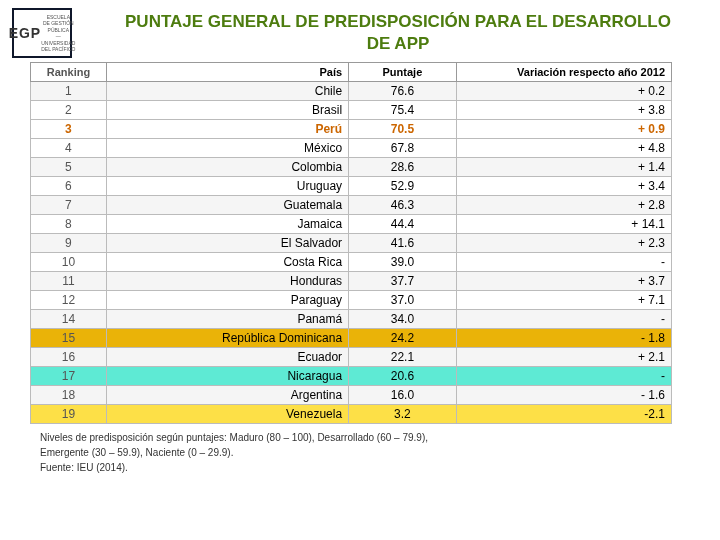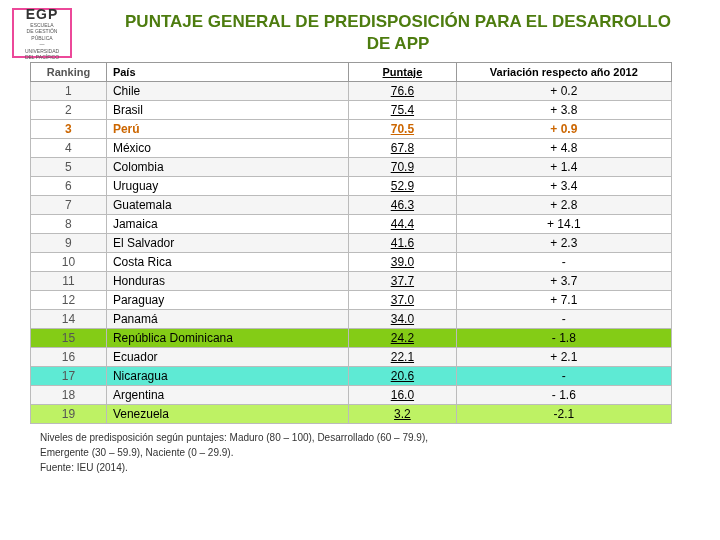--- a/index.html
+++ b/index.html
@@ -12,23 +12,23 @@
       overflow: hidden;
     }
     .header {
       display: flex;
       align-items: center;
       padding: 8px 12px 4px 12px;
     }
     .logo-box {
       width: 60px;
       height: 50px;
-      border: 2px solid #ec4899;
+      border: 2px solid #0f172a;
       display: flex;
-      flex-direction: column;
+      flex-direction: row;
       align-items: center;
       justify-content: center;
       margin-right: 16px;
       flex-shrink: 0;
     }
     .logo-egp {
       font-size: 14px;
       font-weight: bold;
       color: #333;
       letter-spacing: 1px;
@@ -79,23 +79,23 @@
     table.ranking-table tbody tr.peru-row td {
       color: #cc6600;
       font-weight: bold;
     }
     table.ranking-table tbody td {
       border: 1px solid #bbb;
       padding: 2px 6px;
       font-size: 12px;
     }
     .col-rank { text-align: center; width: 50px; font-size: 11px; color: #555; }
-    .col-pais { text-align: left; width: 180px; }
-    .col-puntaje { text-align: center; width: 80px; text-decoration: underline; }
-    .col-var { text-align: center; width: 160px; }
+    .col-pais { text-align: right; width: 180px; }
+    .col-puntaje { text-align: center; width: 80px; }
+    .col-var { text-align: right; width: 160px; }
     .footnote {
       padding: 6px 30px 0 40px;
       font-size: 10px;
       color: #333;
       line-height: 1.5;
     }
   </style>
 </head>
 <body>
 
@@ -141,21 +141,21 @@
         </tr>
         <tr>
           <td class="col-rank">4</td>
           <td class="col-pais">México</td>
           <td class="col-puntaje">67.8</td>
           <td class="col-var">+ 4.8</td>
         </tr>
         <tr style="background: rgb(245, 245, 245);">
           <td class="col-rank">5</td>
           <td class="col-pais">Colombia</td>
-          <td class="col-puntaje">70.9</td>
+          <td class="col-puntaje">28.6</td>
           <td class="col-var">+ 1.4</td>
         </tr>
         <tr>
           <td class="col-rank">6</td>
           <td class="col-pais">Uruguay</td>
           <td class="col-puntaje">52.9</td>
           <td class="col-var">+ 3.4</td>
         </tr>
         <tr style="background: rgb(245, 245, 245);">
           <td class="col-rank">7</td>
@@ -192,21 +192,21 @@
           <td class="col-pais">Paraguay</td>
           <td class="col-puntaje">37.0</td>
           <td class="col-var">+ 7.1</td>
         </tr>
         <tr>
           <td class="col-rank">14</td>
           <td class="col-pais">Panamá</td>
           <td class="col-puntaje">34.0</td>
           <td class="col-var">-</td>
         </tr>
-        <tr style="background: #84cc16;">
+        <tr style="background: #eab308;">
           <td class="col-rank">15</td>
           <td class="col-pais">República Dominicana</td>
           <td class="col-puntaje">24.2</td>
           <td class="col-var">- 1.8</td>
         </tr>
         <tr>
           <td class="col-rank">16</td>
           <td class="col-pais">Ecuador</td>
           <td class="col-puntaje">22.1</td>
           <td class="col-var">+ 2.1</td>
@@ -216,21 +216,21 @@
           <td class="col-pais">Nicaragua</td>
           <td class="col-puntaje">20.6</td>
           <td class="col-var">-</td>
         </tr>
         <tr>
           <td class="col-rank">18</td>
           <td class="col-pais">Argentina</td>
           <td class="col-puntaje">16.0</td>
           <td class="col-var">- 1.6</td>
         </tr>
-        <tr style="background: #bef264; margin-top: 12px;">
+        <tr style="background: #fde047; margin-top: 12px;">
           <td class="col-rank">19</td>
           <td class="col-pais">Venezuela</td>
           <td class="col-puntaje">3.2</td>
           <td class="col-var">-2.1</td>
         </tr>
       </tbody>
   </table>
 </div>
 
 <div class="footnote">

